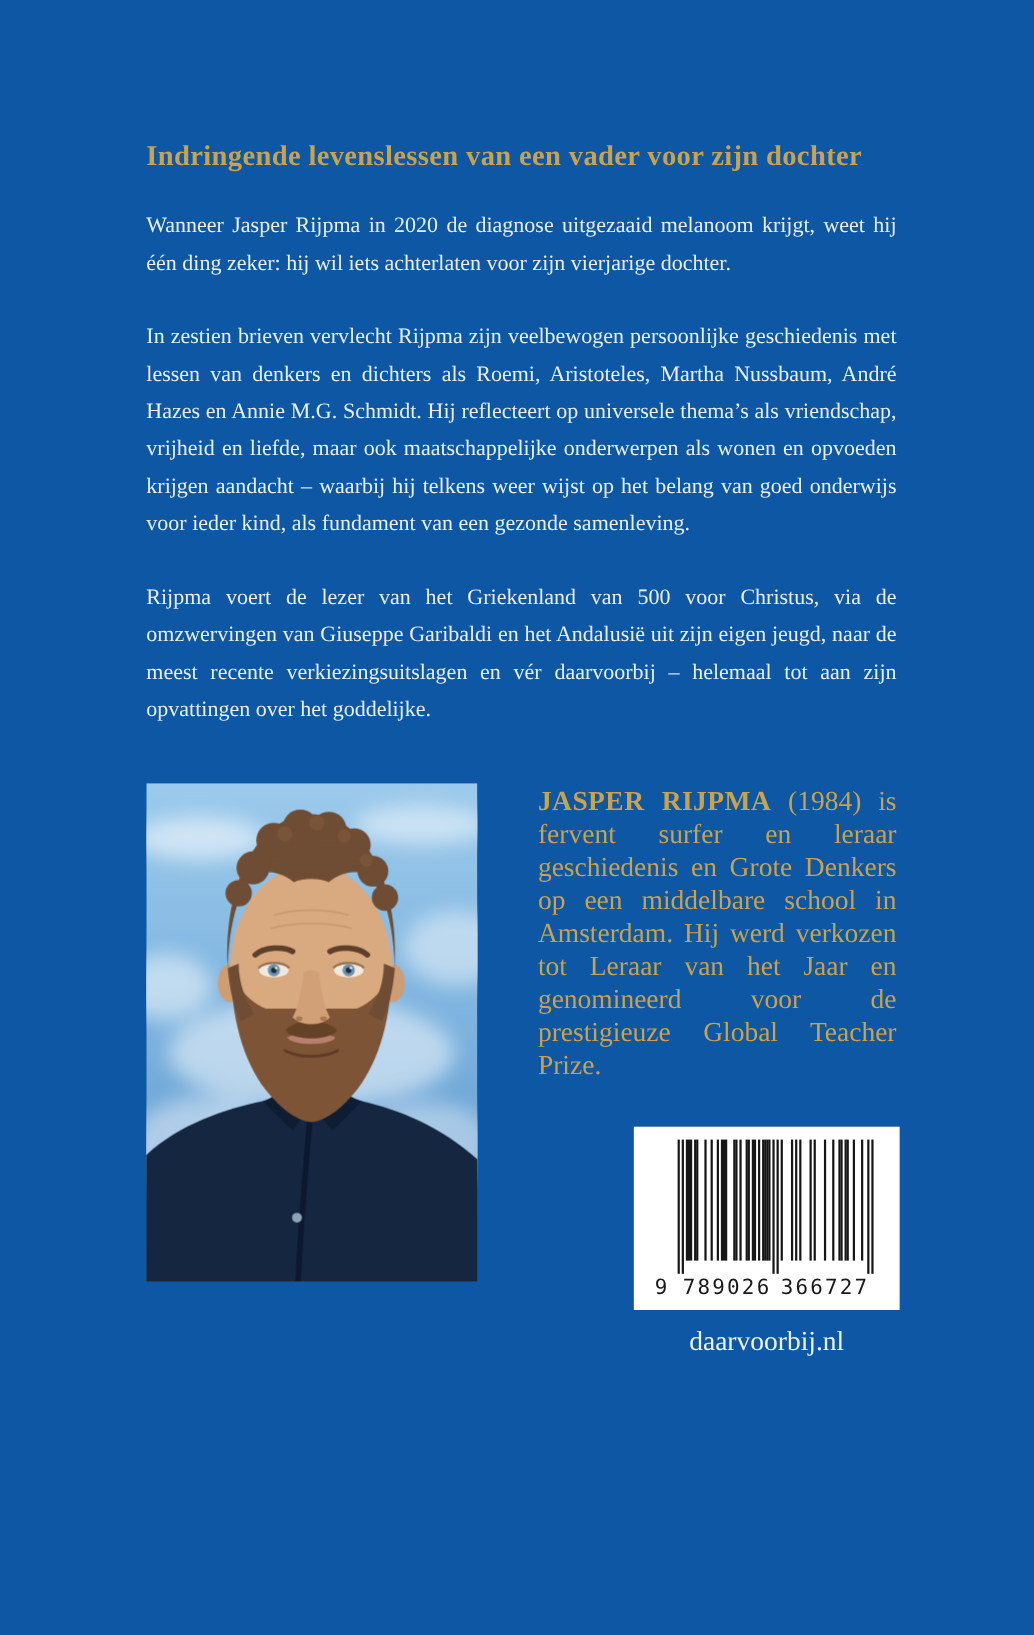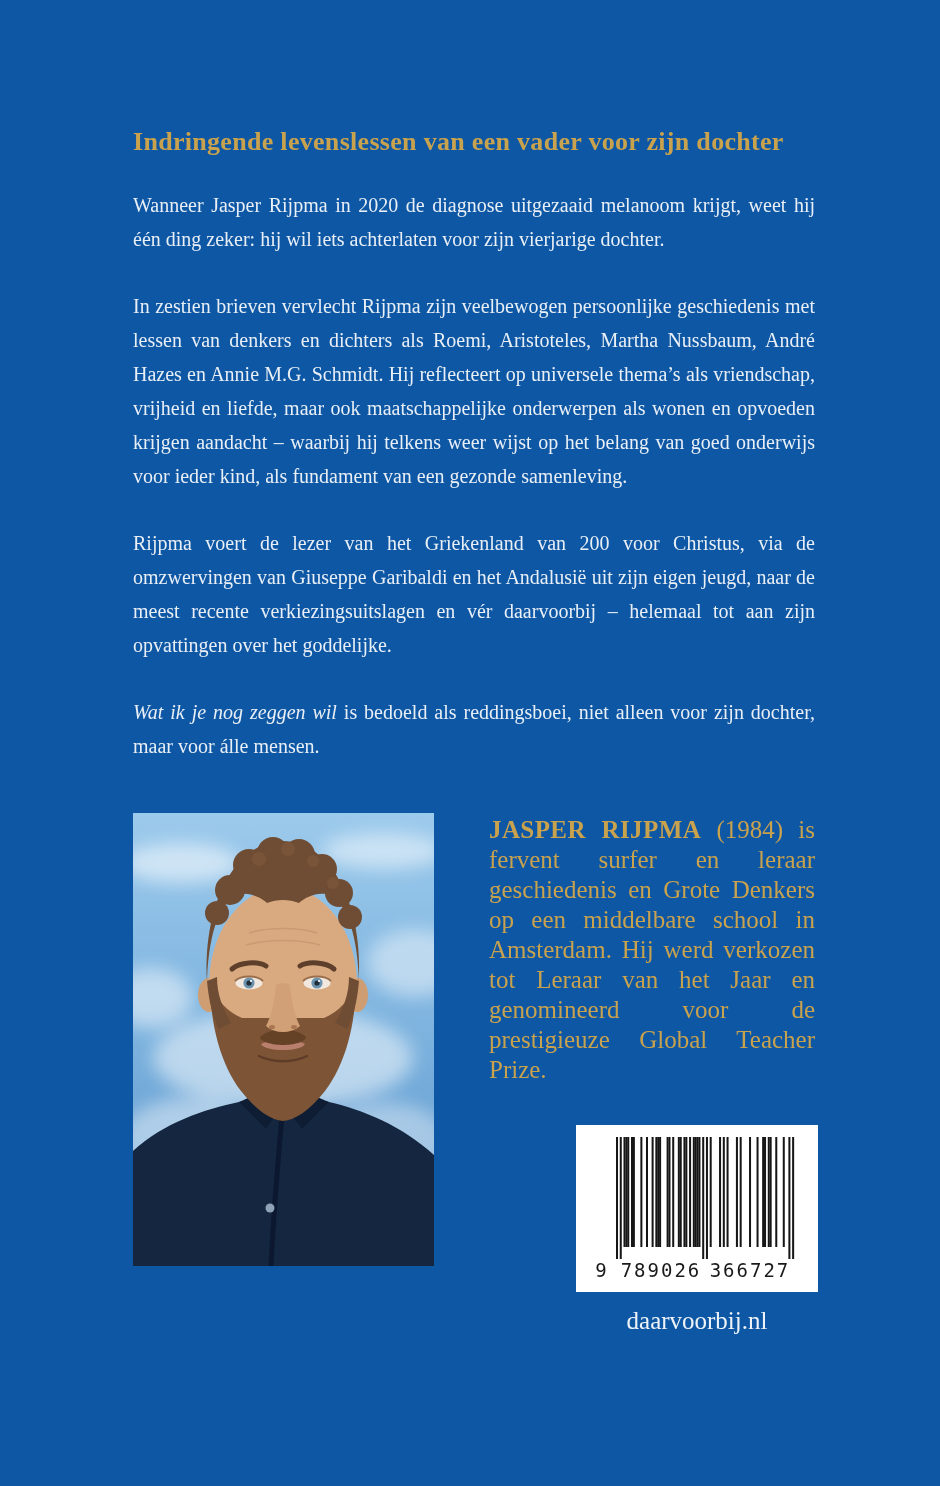--- a/index.html
+++ b/index.html
@@ -65,22 +65,21 @@
 <body>
 
 <div class="cover">
   <div class="content">
 
     <p class="tagline">Indringende levenslessen van een vader voor zijn dochter</p>
 
     <div>
       <p class="para">Wanneer Jasper Rijpma in 2020 de diagnose uitgezaaid melanoom krijgt, weet hij één ding zeker: hij wil iets achterlaten voor zijn vierjarige dochter.</p>
       <p class="para">In zestien brieven vervlecht Rijpma zijn veelbewogen persoonlijke geschiedenis met lessen van denkers en dichters als Roemi, Aristoteles, Martha Nussbaum, André Hazes en Annie M.G. Schmidt. Hij reflecteert op universele thema’s als vriendschap, vrijheid en liefde, maar ook maatschappelijke onderwerpen als wonen en opvoeden krijgen aandacht – waarbij hij telkens weer wijst op het belang van goed onderwijs voor ieder kind, als fundament van een gezonde samenleving.</p>
-      <p class="para">Rijpma voert de lezer van het Griekenland van 200 voor Christus, via de omzwervingen van Giuseppe Garibaldi en het Andalusië uit zijn eigen jeugd, naar de meest recente verkiezingsuitslagen en vér daarvoorbij – helemaal tot aan zijn opvattingen over het goddelijke.</p>
-      <p class="para last"><span class="book-title-italic">Wat ik je nog zeggen wil</span><span> is bedoeld als reddingsboei, niet alleen voor zijn dochter, maar voor álle mensen.</span></p>
+      <p class="para">Rijpma voert de lezer van het Griekenland van 500 voor Christus, via de omzwervingen van Giuseppe Garibaldi en het Andalusië uit zijn eigen jeugd, naar de meest recente verkiezingsuitslagen en vér daarvoorbij – helemaal tot aan zijn opvattingen over het goddelijke.</p>
     </div>
 
     <div class="author-row">
 
       <div class="photo-frame">
         <svg viewBox="0 0 301 453" role="img">
           <defs>
             <linearGradient id="sky" x1="0" x2="0" y1="0" y2="1">
               <stop offset="0" stop-color="#9ccaec"></stop>
               <stop offset="0.5" stop-color="#7cb2de"></stop>

